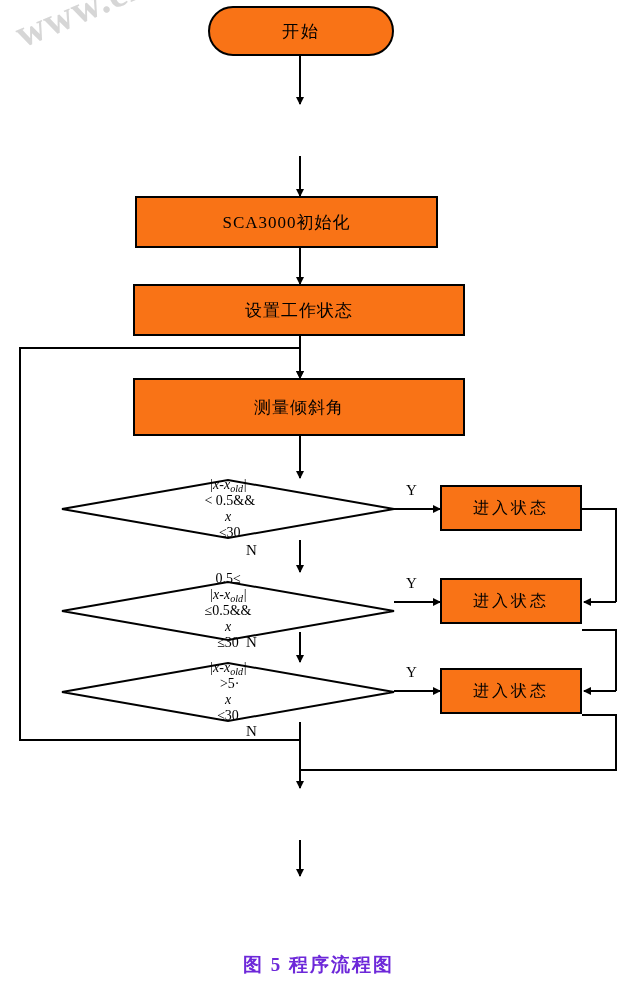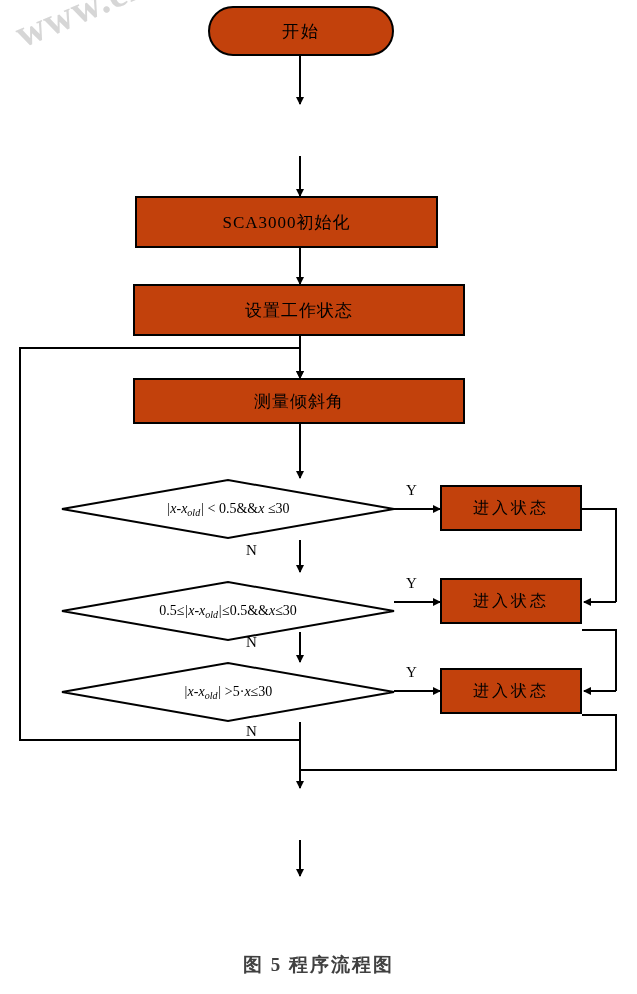--- a/index.html
+++ b/index.html
@@ -34,21 +34,21 @@
     font-weight: bold;
     letter-spacing: 1px;
     transform: rotate(-23deg);
     transform-origin: left top;
     white-space: nowrap;
     opacity: 0.85;
   }
   .node {
     position: absolute;
     box-sizing: border-box;
-    background: #c2410c;
+    background: #f97316;
     border: 2px solid #000000;
     display: flex;
     align-items: center;
     justify-content: center;
     text-align: center;
     font-family: "Liberation Serif", serif;
     color: #000000;
   }
   .terminal {
     border-radius: 26px;
@@ -73,20 +73,21 @@
     top: 0;
     width: 100%;
     height: 100%;
     display: flex;
     align-items: center;
     justify-content: center;
     font-size: 14px;
     font-family: "Liberation Serif", serif;
     color: #000000;
     white-space: nowrap;
+    flex-direction: column;
   }
   .decision-label sub {
     font-size: 10px;
     vertical-align: baseline;
     position: relative;
     top: 3px;
   }
   .edge-label {
     position: absolute;
     font-size: 15px;
@@ -96,21 +97,21 @@
   .caption {
     position: absolute;
     left: 0;
     top: 952px;
     width: 637px;
     text-align: center;
     font-size: 19px;
     font-weight: bold;
     font-family: "Liberation Serif", serif;
     letter-spacing: 2px;
-    color: #404040;
+    color: #6d28d9;
   }
   svg.lines {
     position: absolute;
     left: 0;
     top: 0;
     width: 637px;
     height: 994px;
     pointer-events: none;
   }
   .ital { font-style: italic; }
@@ -174,21 +175,21 @@
 
 
   <div class="node process" style="left:135px; top:196px; width:303px; height:52px;">
     <span>SCA3000初始化</span>
   </div>
 
   <div class="node process" style="left:133px; top:284px; width:332px; height:52px;">
     <span>设置工作状态</span>
   </div>
 
-  <div class="node process" style="left:133px; top:378px; width:332px; height:46px;">
+  <div class="node process" style="left:133px; top:378px; width:332px; height:58px;">
     <span>测量倾斜角</span>
   </div>
 
   <div class="decision-wrap" style="left:60px; top:478px; width:336px; height:62px;">
     <svg width="336" height="62" viewBox="0 0 336 62">
       <polygon points="2,31 168,2 334,31 168,60" fill="#ffffff" stroke="#000000" stroke-width="2"></polygon>
     </svg>
     <div class="decision-label">
       <span class="ital">|x-x<sub>old</sub>|</span>&nbsp;&lt;&nbsp;0.5&amp;&amp;<span class="ital">x</span>&nbsp;≤30
     </div>

